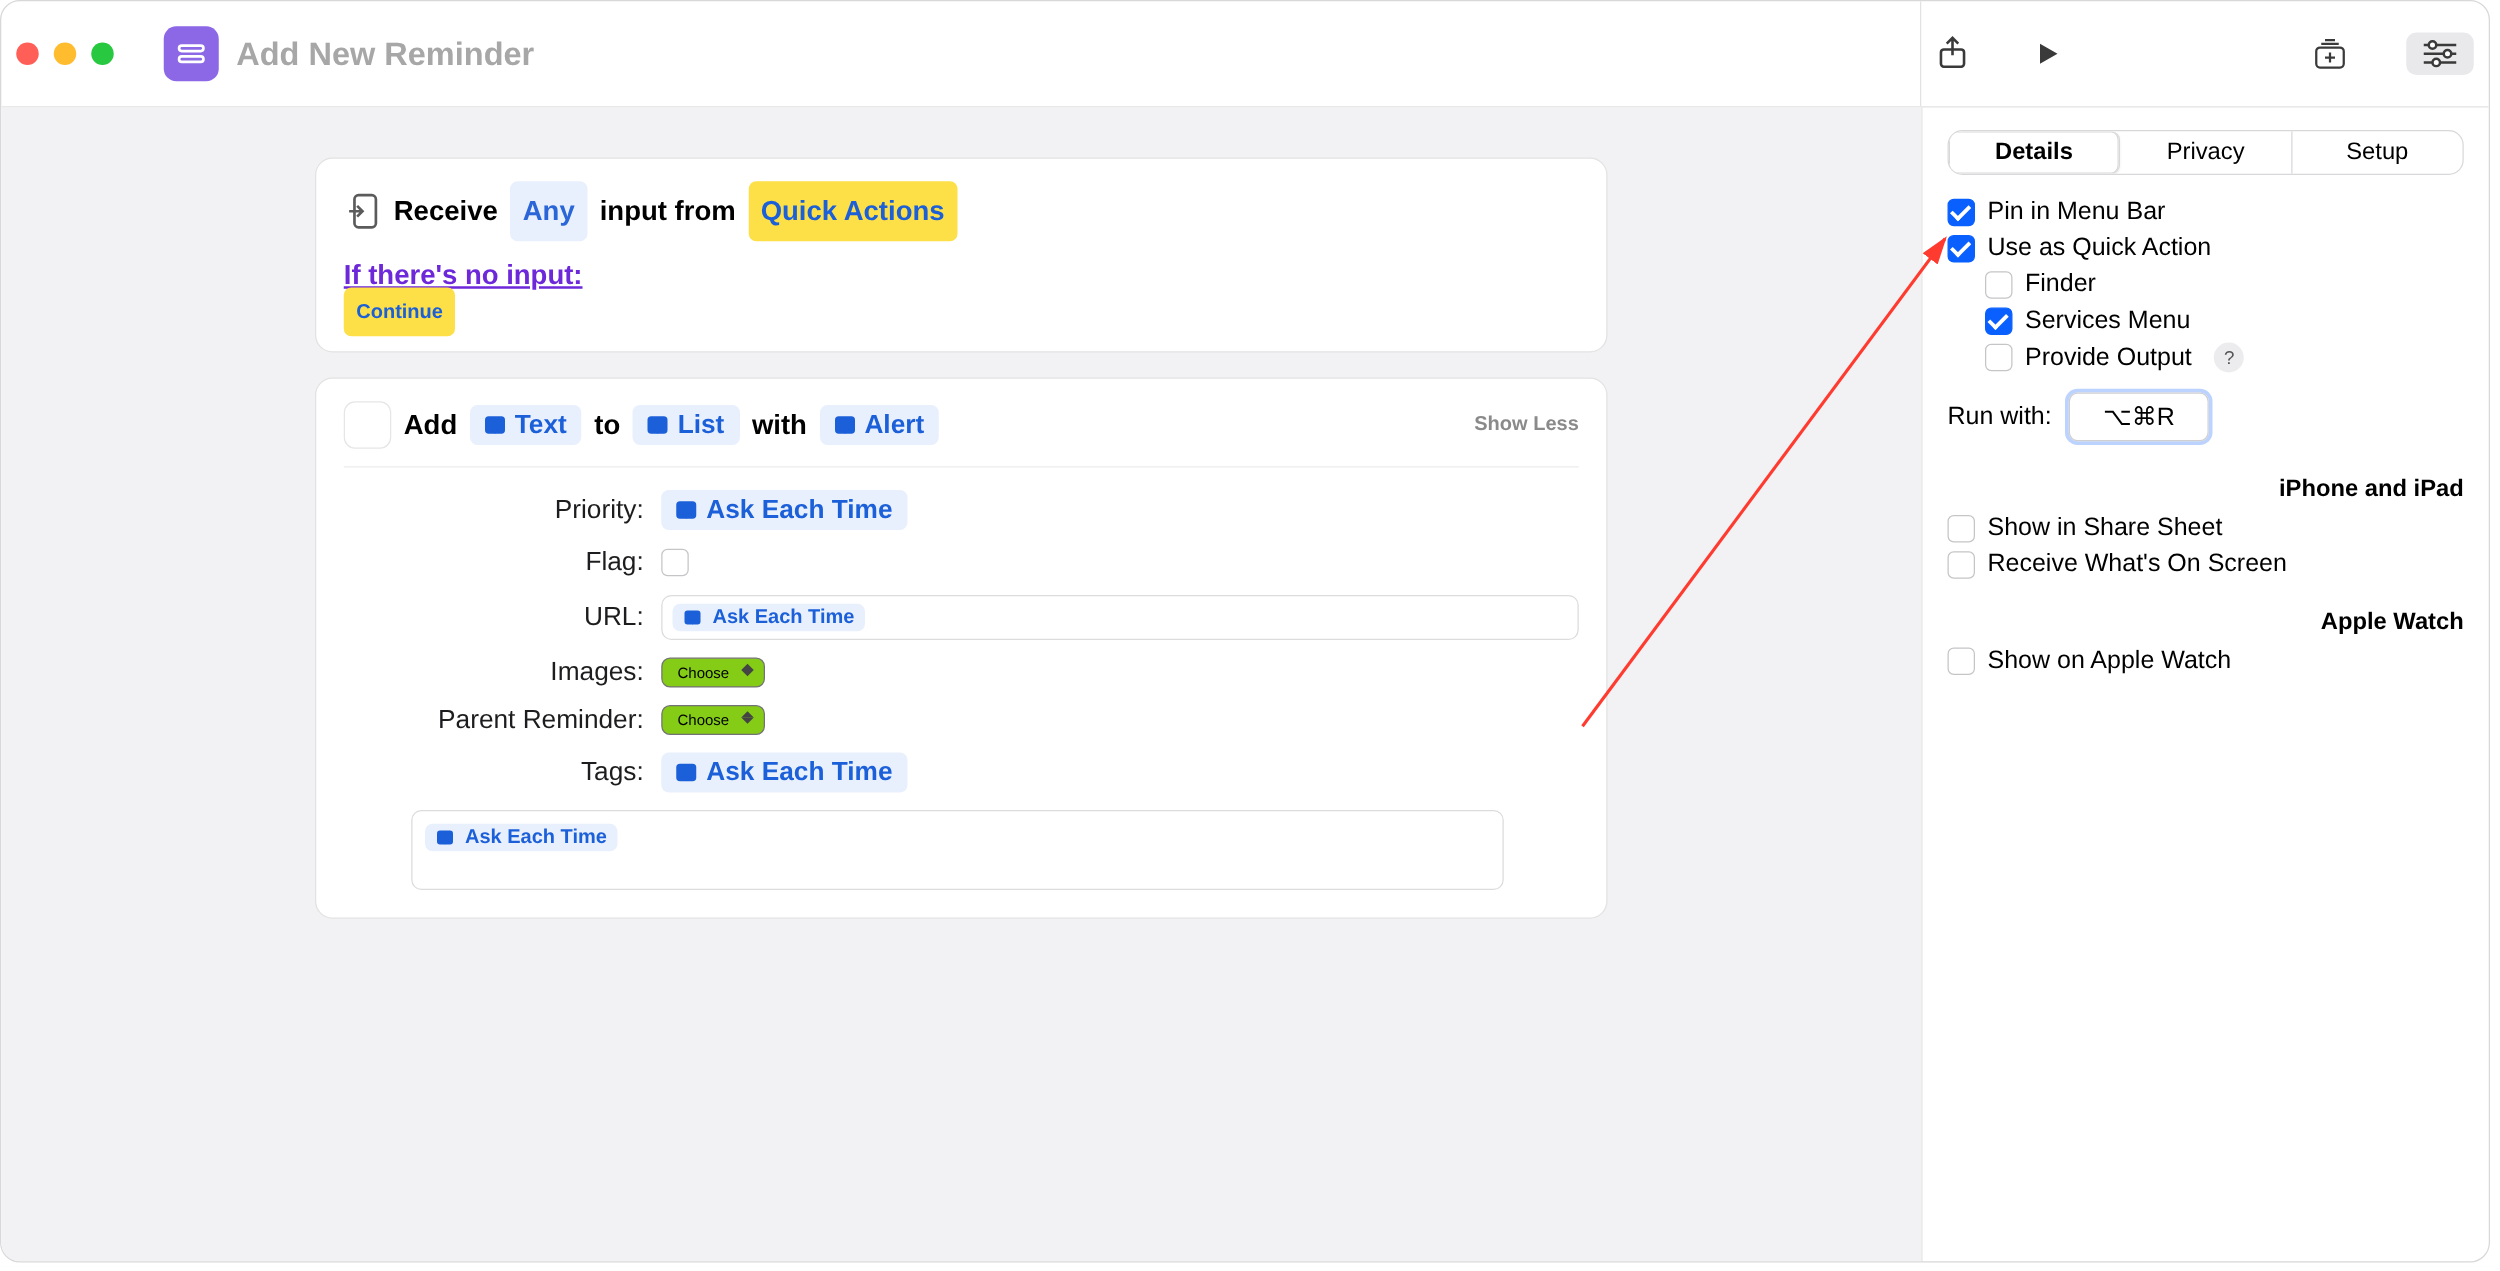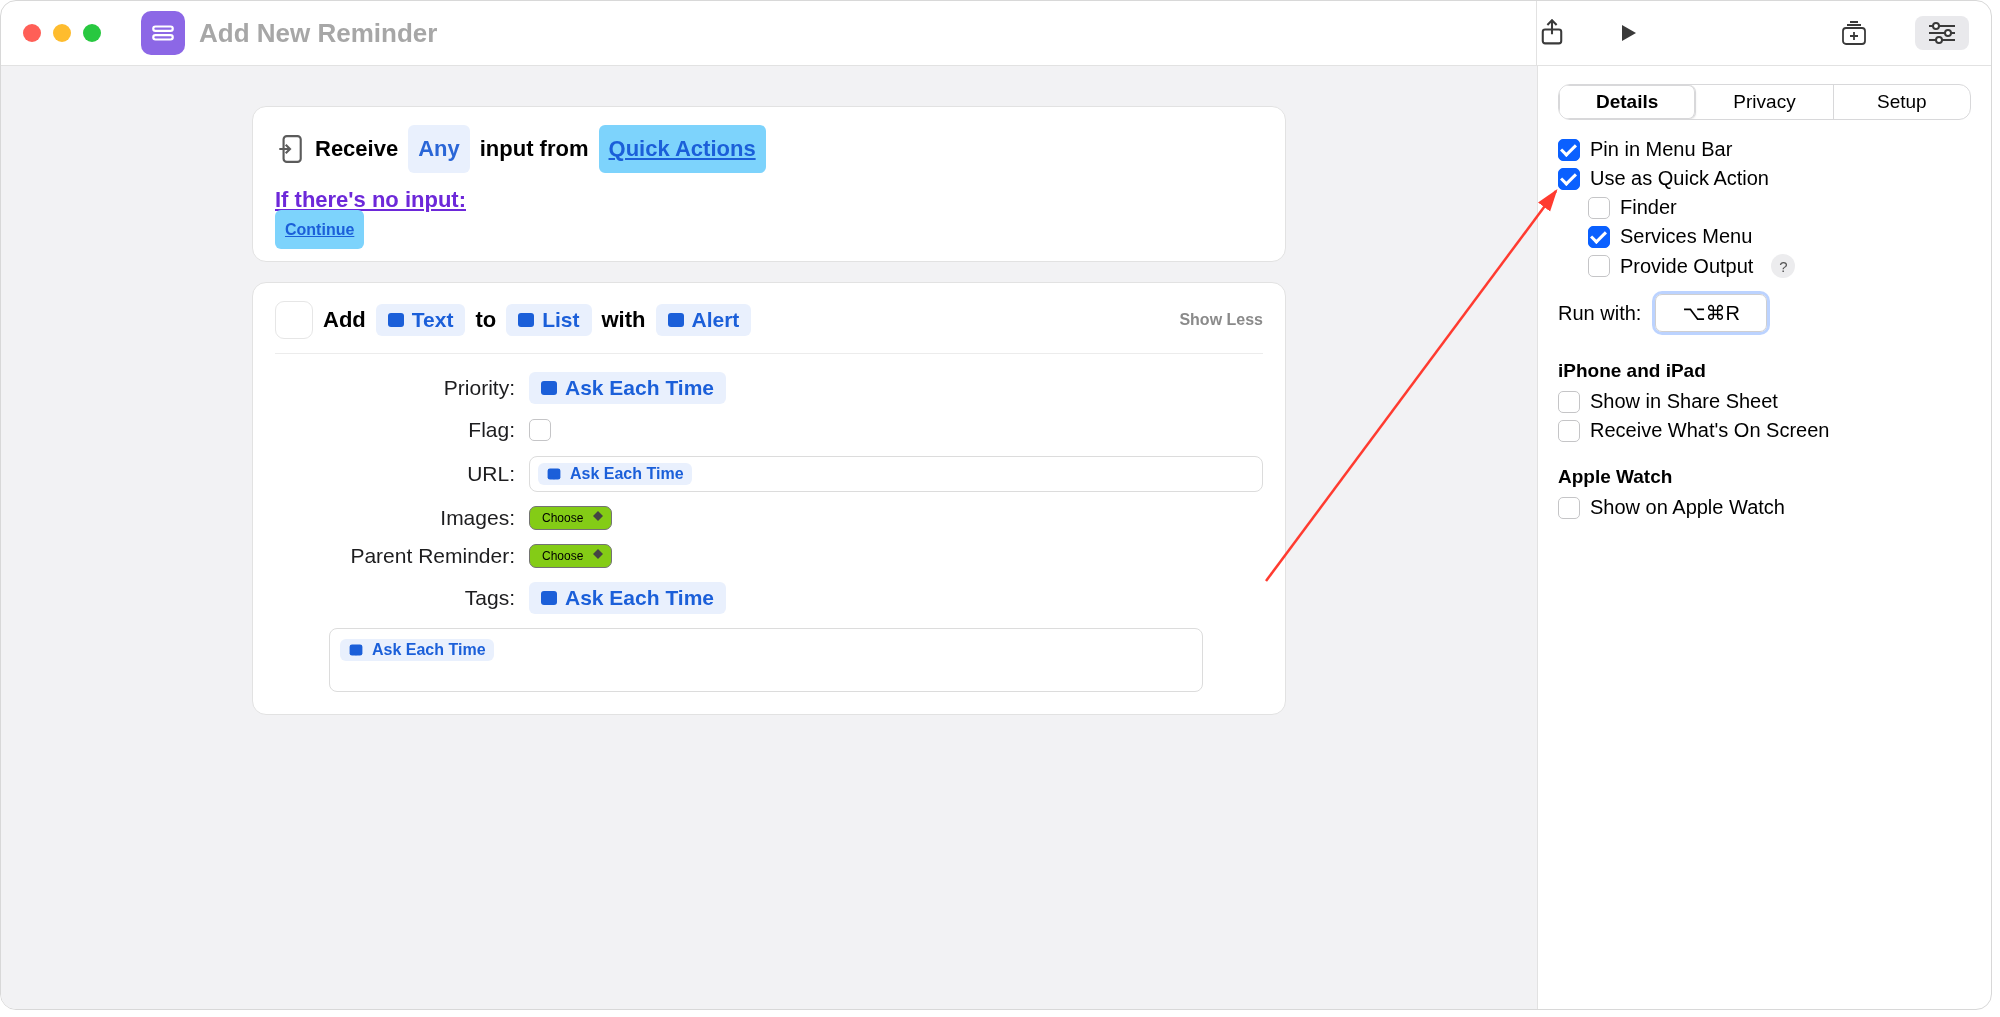--- a/index.html
+++ b/index.html
@@ -17,25 +17,25 @@
     left: 0; top: 0;
     width: 1992px; height: 1010px;
     border: 1px solid #d8d8d8;
     border-radius: 16px;
     background: #fff;
     overflow: hidden;
     display: flex;
     flex-direction: column;
   }
   .titlebar {
-    height: 65px;
+    height: 85px;
     border-bottom: 1px solid #e2e2e2;
     display: flex;
     align-items: center;
-    padding: 0 22px;
+    padding: 0 12px;
     position: relative;
   }
   .traffic { display: flex; gap: 12px; }
   .dot { width: 18px; height: 18px; border-radius: 50%; }
   .dot.close { background: #ff5f57; }
   .dot.min { background: #febc2e; }
   .dot.max { background: #28c840; }
   .app-icon {
     width: 44px; height: 44px; margin-left: 40px;
     background: #8c67e6;
@@ -57,21 +57,21 @@
   .card {
     width:1034px; background:#fff; border:1px solid #e2e2e2; border-radius:14px;
     padding:18px 22px 22px 22px;
   }
   .card-row { display:flex; align-items:center; gap:10px; font-size:22px; flex-wrap:wrap;}
   .card .subrow { margin-top:8px; font-size:22px; font-weight:600;}
   .input-icon { width:30px;height:30px;display:inline-flex;align-items:center;justify-content:center;color:#5b5b5b;}
   .token {
     background:#e9f0fd; color:#2a66d7; border-radius:6px; padding:11px 10px; font-weight:600;
   }
-  .token.link { color:#1b5fd9; background:#7dd3fc;text-decoration:underline; }
+  .token.link { color:#1b5fd9; background:#fde047; }
   .bold { font-weight:700;}
 
   .card2 .header { display:flex;align-items:center;gap:10px;font-size:22px;}
   .reminders-ico {
     width:38px;height:38px;border-radius:9px;background:#fff;border:1px solid #e6e6e6;
     display:flex;align-items:center;justify-content:center;
   }
   .reminders-ico span{display:block;width:22px;height:3px;border-radius:2px;margin:1.5px 0;}
   .show-less{margin-left:auto;color:#8a8a8a;font-weight:600;font-size:16px;}
   .fields{margin-top:14px;border-top:1px solid #ececec;padding-top:18px;}
@@ -94,21 +94,21 @@
   .seg div:last-child{border-right:none;}
   .seg .sel{background:#fff;box-shadow:0 0 0 1px #d8d8da inset, 0 1px 2px rgba(0,0,0,.08);border-radius:7px;font-weight:600;}
   .chk-row{display:flex;align-items:center;gap:10px;margin:6px 0;font-size:20px;}
   .chk{width:22px;height:22px;border:1.5px solid #c5c5c7;border-radius:5px;position:relative;background:#fff;}
   .chk.checked{background:#0a60ff;border-color:#0a60ff;}
   .chk.checked::after{content:"";position:absolute;left:5px;top:1px;width:6px;height:12px;border:solid #fff;border-width:0 3px 3px 0;transform:rotate(45deg);}
   .indent{margin-left:30px;}
   .help{display:inline-flex;align-items:center;justify-content:center;width:24px;height:24px;border-radius:12px;background:#ececee;font-size:15px;color:#555;margin-left:8px;}
   .runwith{display:flex;align-items:center;gap:14px;margin:16px 0 28px 0;font-size:20px;}
   .runwith .kbd{border:1px solid #cfcfd1;border-radius:7px;padding:6px 26px;font-size:20px;box-shadow:0 0 0 3px #bcd3ff;}
-  .sect-h{font-weight:700;font-size:19px;margin:14px 0 8px 0;}
+  .sect-h{font-weight:700;font-size:19px;margin:14px 0 8px 0;text-align:right;}
 
   
   .arrow-svg{position:absolute;pointer-events:none;}
 </style>
 </head>
 <body>
 
 <div class="window">
 
   <div class="titlebar">

